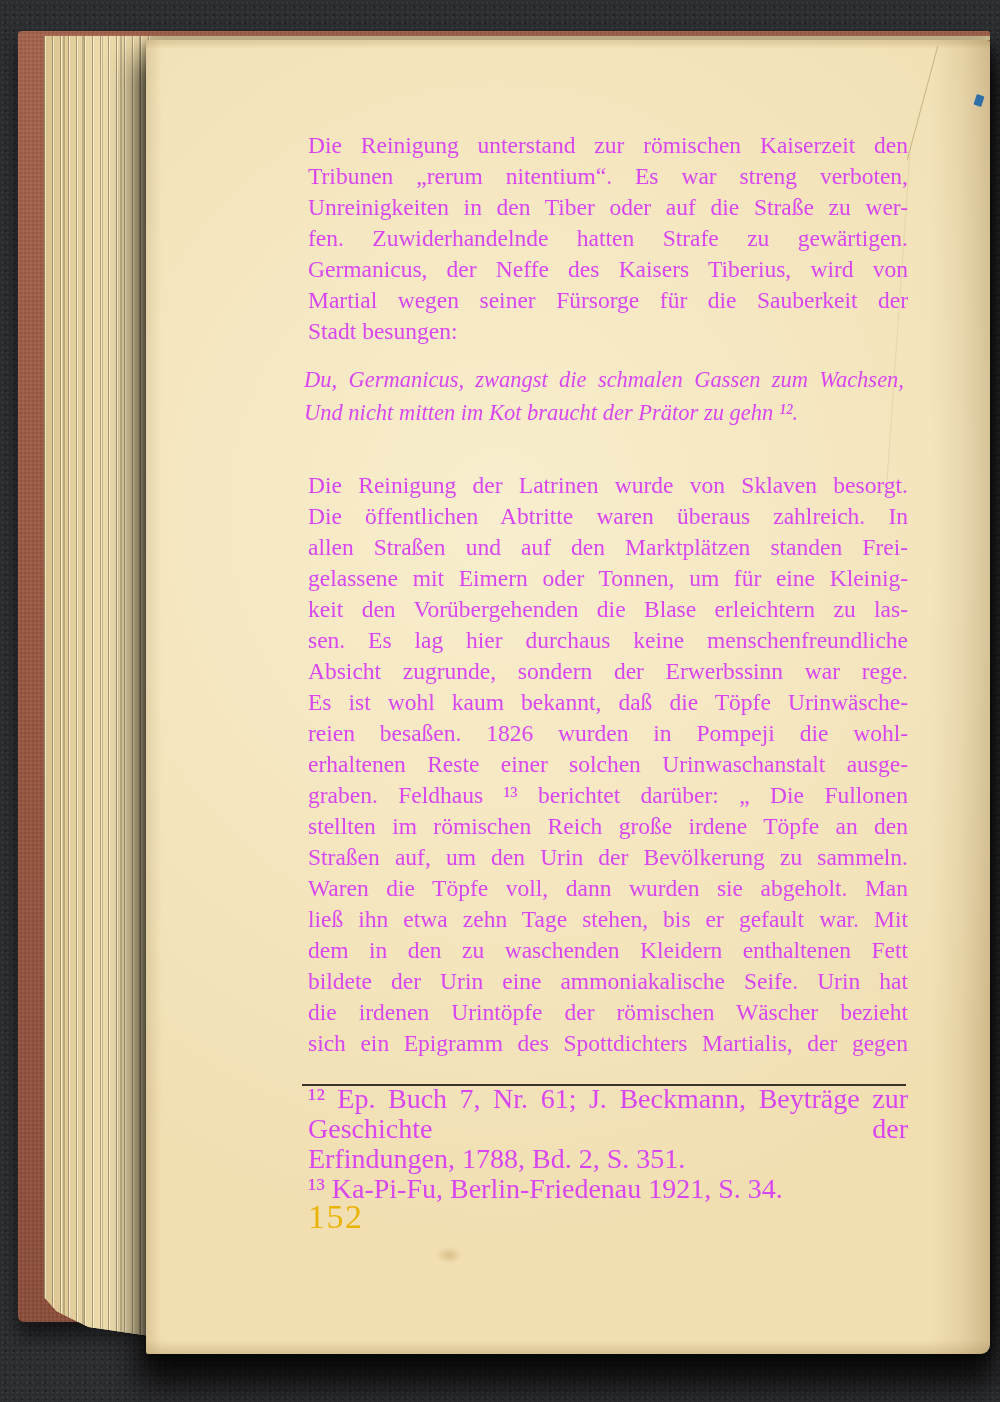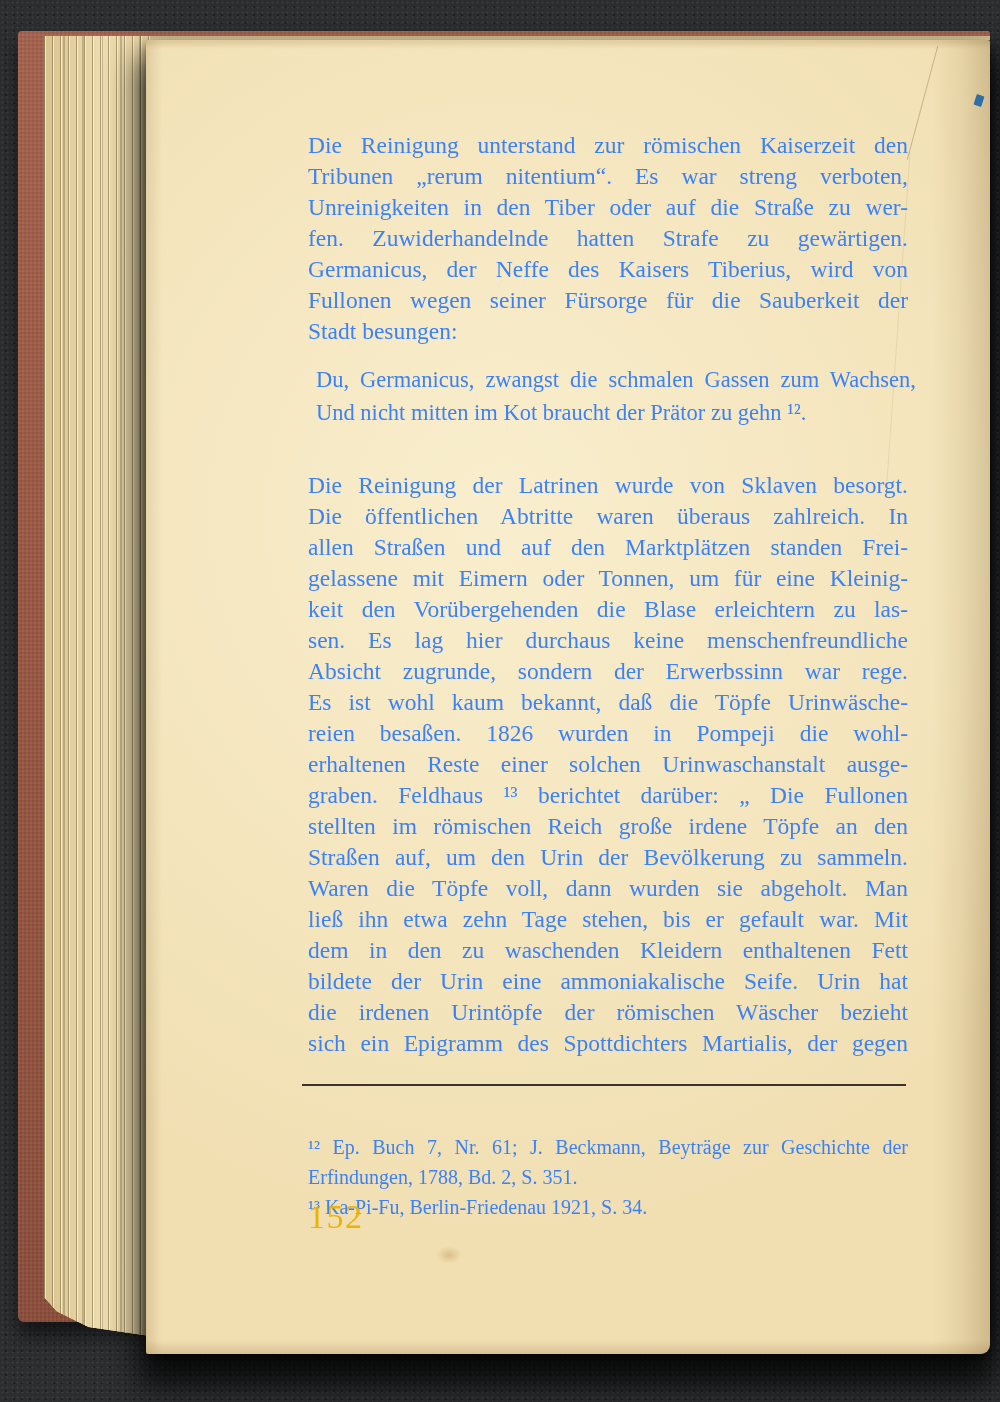--- a/index.html
+++ b/index.html
@@ -47,27 +47,27 @@
       linear-gradient(180deg, rgba(186,160,106,.4) 0 2px, rgba(186,160,106,0) 9px);
     box-shadow:0 24px 30px 8px rgba(0,0,0,.78), 0 4px 10px rgba(0,0,0,.45);
     border-radius:2px 3px 9px 2px;
   }
   .crease{position:absolute;background:rgba(142,116,70,.42);width:1px;}
   .crease-a{left:922px;top:44px;height:118px;transform:rotate(15deg);}
   .crease-b{left:898px;top:152px;height:330px;transform:rotate(4deg);opacity:.3;}
   .blue-mark{position:absolute;left:975px;top:95px;width:8px;height:11px;background:#2f6fa8;transform:rotate(18deg);border-radius:1px;}
   .stain{position:absolute;left:436px;top:1246px;width:26px;height:18px;background:radial-gradient(rgba(176,132,64,.35),rgba(176,132,64,0) 70%);border-radius:50%;}
 
-  .tx{position:absolute;width:600px;color:#3b82f6;}
+  .tx{position:absolute;width:600px;color:#d946ef;}
   .para{font-size:23.5px;line-height:31px;}
   .p1{left:308px;top:130px;}
-  .qt{left:316px;top:363px;font-size:22.5px;line-height:33px;}
+  .qt{left:304px;top:363px;font-size:22.5px;line-height:33px;font-style:italic;}
   .p2{left:308px;top:442px;margin-top:28px;}
   .rule{position:absolute;left:302px;top:1084px;width:604px;height:2px;background:#3b342a;}
-  .fns{left:308px;top:1132px;font-size:20px;line-height:30px;}
+  .fns{left:308px;top:1084px;font-size:28px;line-height:30px;}
   .pagenum{position:absolute;left:308px;top:1198px;font-size:34px;color:#eab308;letter-spacing:1.5px;}
   .line{white-space:normal;}
   .line.just{text-align:justify;text-align-last:justify;}
 </style>
 </head>
 <body>
 
 <div class="cover"></div>
 <div class="edges"></div>
 <div class="edges-top"></div>
@@ -77,21 +77,21 @@
 <div class="crease crease-b"></div>
 <div class="blue-mark"></div>
 <div class="stain"></div>
 
 <div class="tx para p1">
     <div class="line just">Die Reinigung unterstand zur römischen Kaiserzeit den</div>
     <div class="line just">Tribunen „rerum nitentium“. Es war streng verboten,</div>
     <div class="line just">Unreinigkeiten in den Tiber oder auf die Straße zu wer-</div>
     <div class="line just">fen. Zuwiderhandelnde hatten Strafe zu gewärtigen.</div>
     <div class="line just">Germanicus, der Neffe des Kaisers Tiberius, wird von</div>
-    <div class="line just">Fullonen wegen seiner Fürsorge für die Sauberkeit der</div>
+    <div class="line just">Martial wegen seiner Fürsorge für die Sauberkeit der</div>
     <div class="line">Stadt besungen:</div>
   </div>
 
 <div class="tx qt">
     <div class="line just">Du, Germanicus, zwangst die schmalen Gassen zum Wachsen,</div>
     <div class="line">Und nicht mitten im Kot braucht der Prätor zu gehn ¹².</div>
   </div>
 
 <div class="tx para p2">
     <div class="line just">Die Reinigung der Latrinen wurde von Sklaven besorgt.</div>

